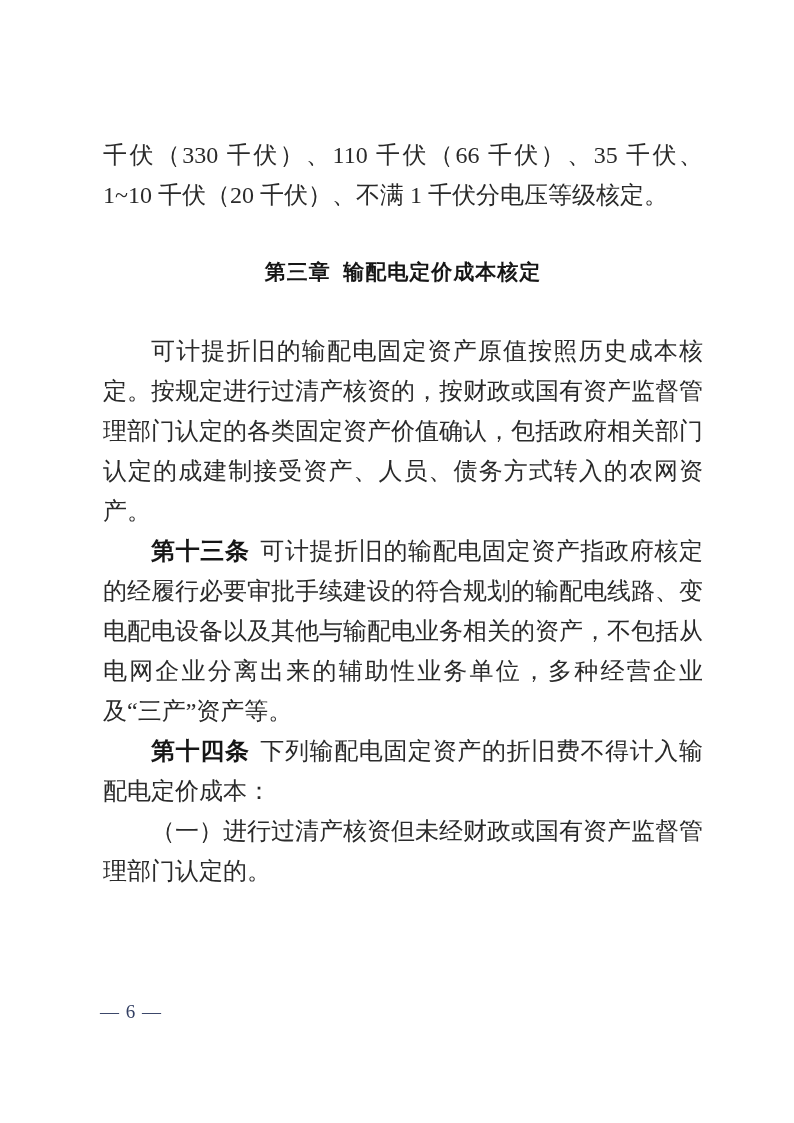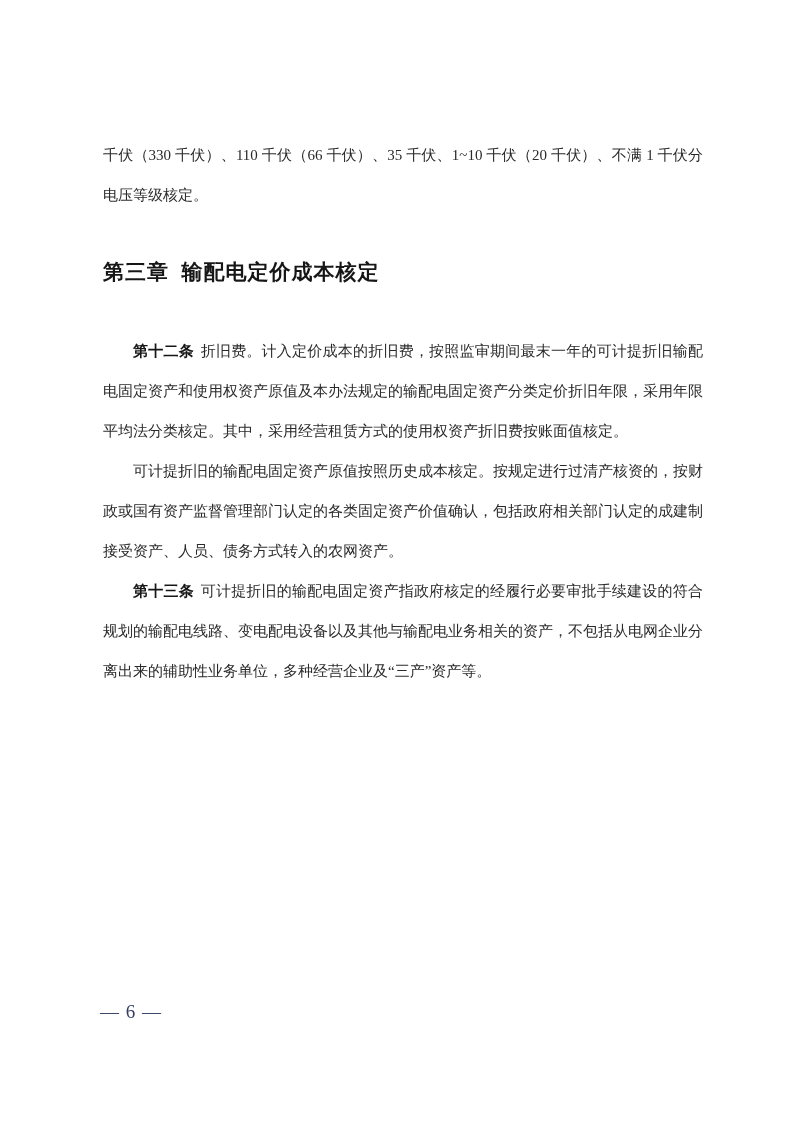--- a/index.html
+++ b/index.html
@@ -17,33 +17,33 @@
     overflow: hidden;
   }
   .content {
     position: absolute;
     left: 103px;
     top: 135px;
     width: 600px;
   }
   .para {
     margin: 0;
-    font-size: 15px;
+    font-size: 24px;
     line-height: 40px;
     color: #2a2a2a;
     text-align: justify;
     text-justify: inter-ideograph;
     font-family: "Liberation Serif", "DejaVu Serif", serif;
   }
   .para.indent {
     text-indent: 2em;
   }
   .chapter-heading {
     margin: 37px 0 39px 0;
-    text-align: left;
+    text-align: center;
     font-size: 21px;
     line-height: 40px;
     font-weight: bold;
     color: #161616;
     font-family: "Liberation Sans", "DejaVu Sans", sans-serif;
     letter-spacing: 1px;
   }
   .chapter-title {
     margin-left: 0.6em;
   }
@@ -73,31 +73,34 @@
 
 <div class="page">
   <div class="content">
 
     <p class="para">千伏（330 千伏）、110 千伏（66 千伏）、35 千伏、1~10 千伏（20 千伏）、不满 1 千伏分电压等级核定。</p>
 
     <div class="chapter-heading">
       <span>第三章</span><span class="chapter-title">输配电定价成本核定</span>
     </div>
 
-    <p class="para indent">
-      <span class="article-label">第十二条</span><span class="para-text">折旧费。计入定价成本的折旧费，按照监审期间最末一年的可计提折旧输配电固定资产和使用权资产原值及本办法规定的输配电固定资产分类定价折旧年限，采用年限平均法分类核定。其中，采用经营租赁方式的使用权资产折旧费按账面值核定。</span>
-    </p>
 
     <p class="para indent">
       <span class="para-text">可计提折旧的输配电固定资产原值按照历史成本核定。按规定进行过清产核资的，按财政或国有资产监督管理部门认定的各类固定资产价值确认，包括政府相关部门认定的成建制接受资产、人员、债务方式转入的农网资产。</span>
     </p>
 
     <p class="para indent">
       <span class="article-label">第十三条</span><span class="para-text">可计提折旧的输配电固定资产指政府核定的经履行必要审批手续建设的符合规划的输配电线路、变电配电设备以及其他与输配电业务相关的资产，不包括从电网企业分离出来的辅助性业务单位，多种经营企业及“三产”资产等。</span>
     </p>
 
+    <p class="para indent">
+      <span class="article-label">第十四条</span><span class="para-text">下列输配电固定资产的折旧费不得计入输配电定价成本：</span>
+    </p>
 
+    <p class="para indent">
+      <span class="para-text">（一）进行过清产核资但未经财政或国有资产监督管理部门认定的。</span>
+    </p>
 
 
   </div>
 
   <div class="page-footer">— 6 —</div>
 </div>
 
 </body></html>

